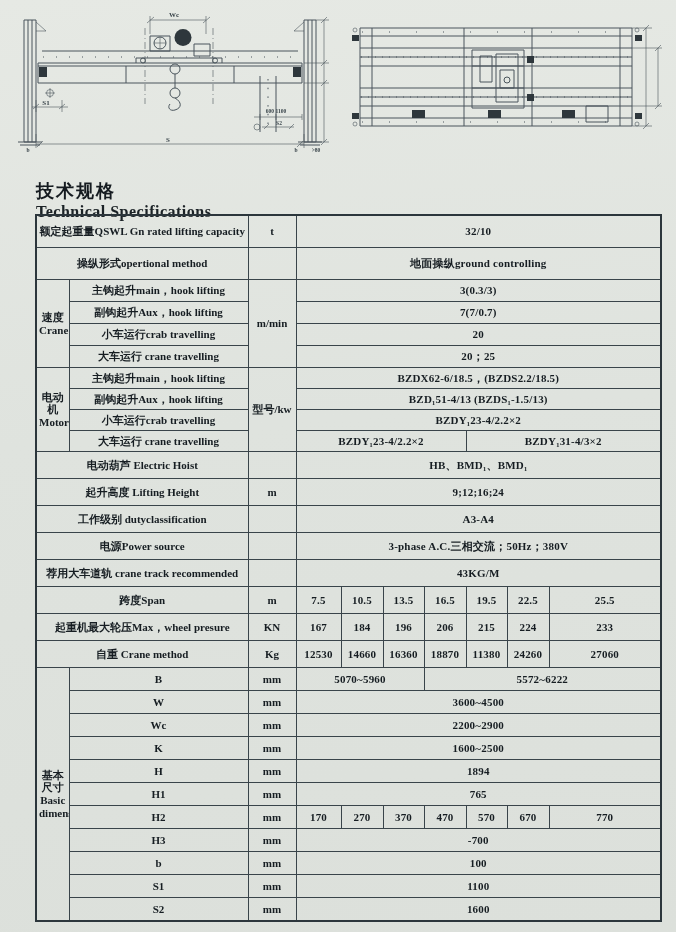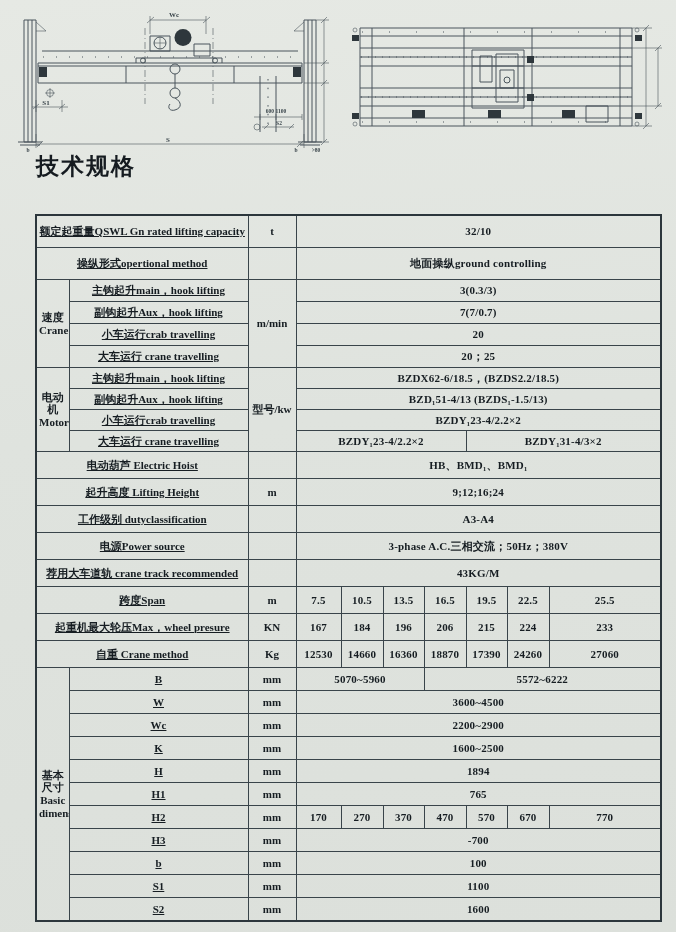--- a/index.html
+++ b/index.html
@@ -23,41 +23,41 @@
   svg.draw .ln .dk{fill:#2e373c;stroke:none;}
   svg.draw text{
     font-family:"Liberation Serif","DejaVu Serif",serif;
     font-weight:bold;fill:#39444a;font-size:7px;text-anchor:middle;
   }
   svg.draw text.sm{font-size:5.5px;}
   
   .title-block{position:absolute;left:36px;top:154px;}
   .title-zh{
     font-family:"Liberation Sans","DejaVu Sans",sans-serif;
-    font-weight:bold;font-size:23px;letter-spacing:2px;color:#151b20;line-height:1.1;
+    font-weight:bold;font-size:18px;letter-spacing:2px;color:#151b20;line-height:1.1;margin-top:28px;
   }
   .title-en{
     font-family:"Liberation Serif","DejaVu Serif",serif;
     font-weight:bold;font-size:16px;color:#1b2226;line-height:1.2;letter-spacing:.5px;
   }
   
   table.spec{
     position:absolute;left:35px;top:214px;width:625px;
     border-collapse:collapse;table-layout:fixed;
     border:2px solid #2c363c;
     font-weight:bold;
   }
   table.spec td{
     border:1px solid #39444a;
     text-align:center;vertical-align:middle;
     padding:0 2px;font-size:11px;line-height:1.15;
     color:#161d22;overflow:hidden;
   }
   td.c-group{font-size:9.5px;white-space:pre-line;overflow:visible;padding:0;}
-  td.c-label,td.c-sub{font-size:10.5px;text-decoration:underline;}
+  td.c-label,td.c-sub{font-size:10.5px;}
   td.c-unit{font-size:10.5px;}
   td.c-val{font-size:11px;letter-spacing:.2px;}
   tr[data-section="top"]   td{height:31px;}
   tr[data-section="speed"] td{height:21px;}
   tr[data-section="motor"] td{height:20px;}
   tr[data-section="mid"]   td{height:26px;}
   tr[data-section="span"]  td{height:26px;}
   tr[data-section="dims"]  td{height:22px;}
 </style>
 </head>
@@ -158,20 +158,21 @@
       <circle class="thin" cx="9" cy="114" r="2"></circle>
       <circle class="thin" cx="291" cy="114" r="2"></circle>
 
       <path class="thin" d="M300 18 V116 M286 18 H306 M286 116 H306 M297 21 L303 15 M297 119 L303 113"></path>
       <path class="thin" d="M312 38 V96 M286 38 H316 M286 96 H316 M309 41 L315 35 M309 99 L315 93"></path>
     </g>
   </svg>
 
   <div class="title-block">
     <div class="title-zh">技术规格</div>
+    <div class="title-en">Technical Specifications</div>
   </div>
 
   <table class="spec">
     <colgroup>
       <col style="width:33px">
         <col style="width:179px">
         <col style="width:48px">
       <col style="width:45px">
         <col style="width:42px">
         <col style="width:41px">
@@ -277,21 +278,21 @@
           <td class="c-val" colspan="1">224</td>
           <td class="c-val" colspan="1">233</td>
         </tr>
         <tr data-section="span">
           <td class="c-label" colspan="2">自重 Crane method</td>
           <td class="c-unit">Kg</td>
           <td class="c-val" colspan="1">12530</td>
           <td class="c-val" colspan="1">14660</td>
           <td class="c-val" colspan="1">16360</td>
           <td class="c-val" colspan="1">18870</td>
-          <td class="c-val" colspan="1">17390</td>
+          <td class="c-val" colspan="1">11380</td>
           <td class="c-val" colspan="1">24260</td>
           <td class="c-val" colspan="1">27060</td>
         </tr>
         <tr data-section="dims">
           <td class="c-group" rowspan="11">基本尺寸
 Basic
 dimensions</td>
           <td class="c-sub">B</td>
           <td class="c-unit">mm</td>
           <td class="c-val" colspan="3">5070~5960</td>

